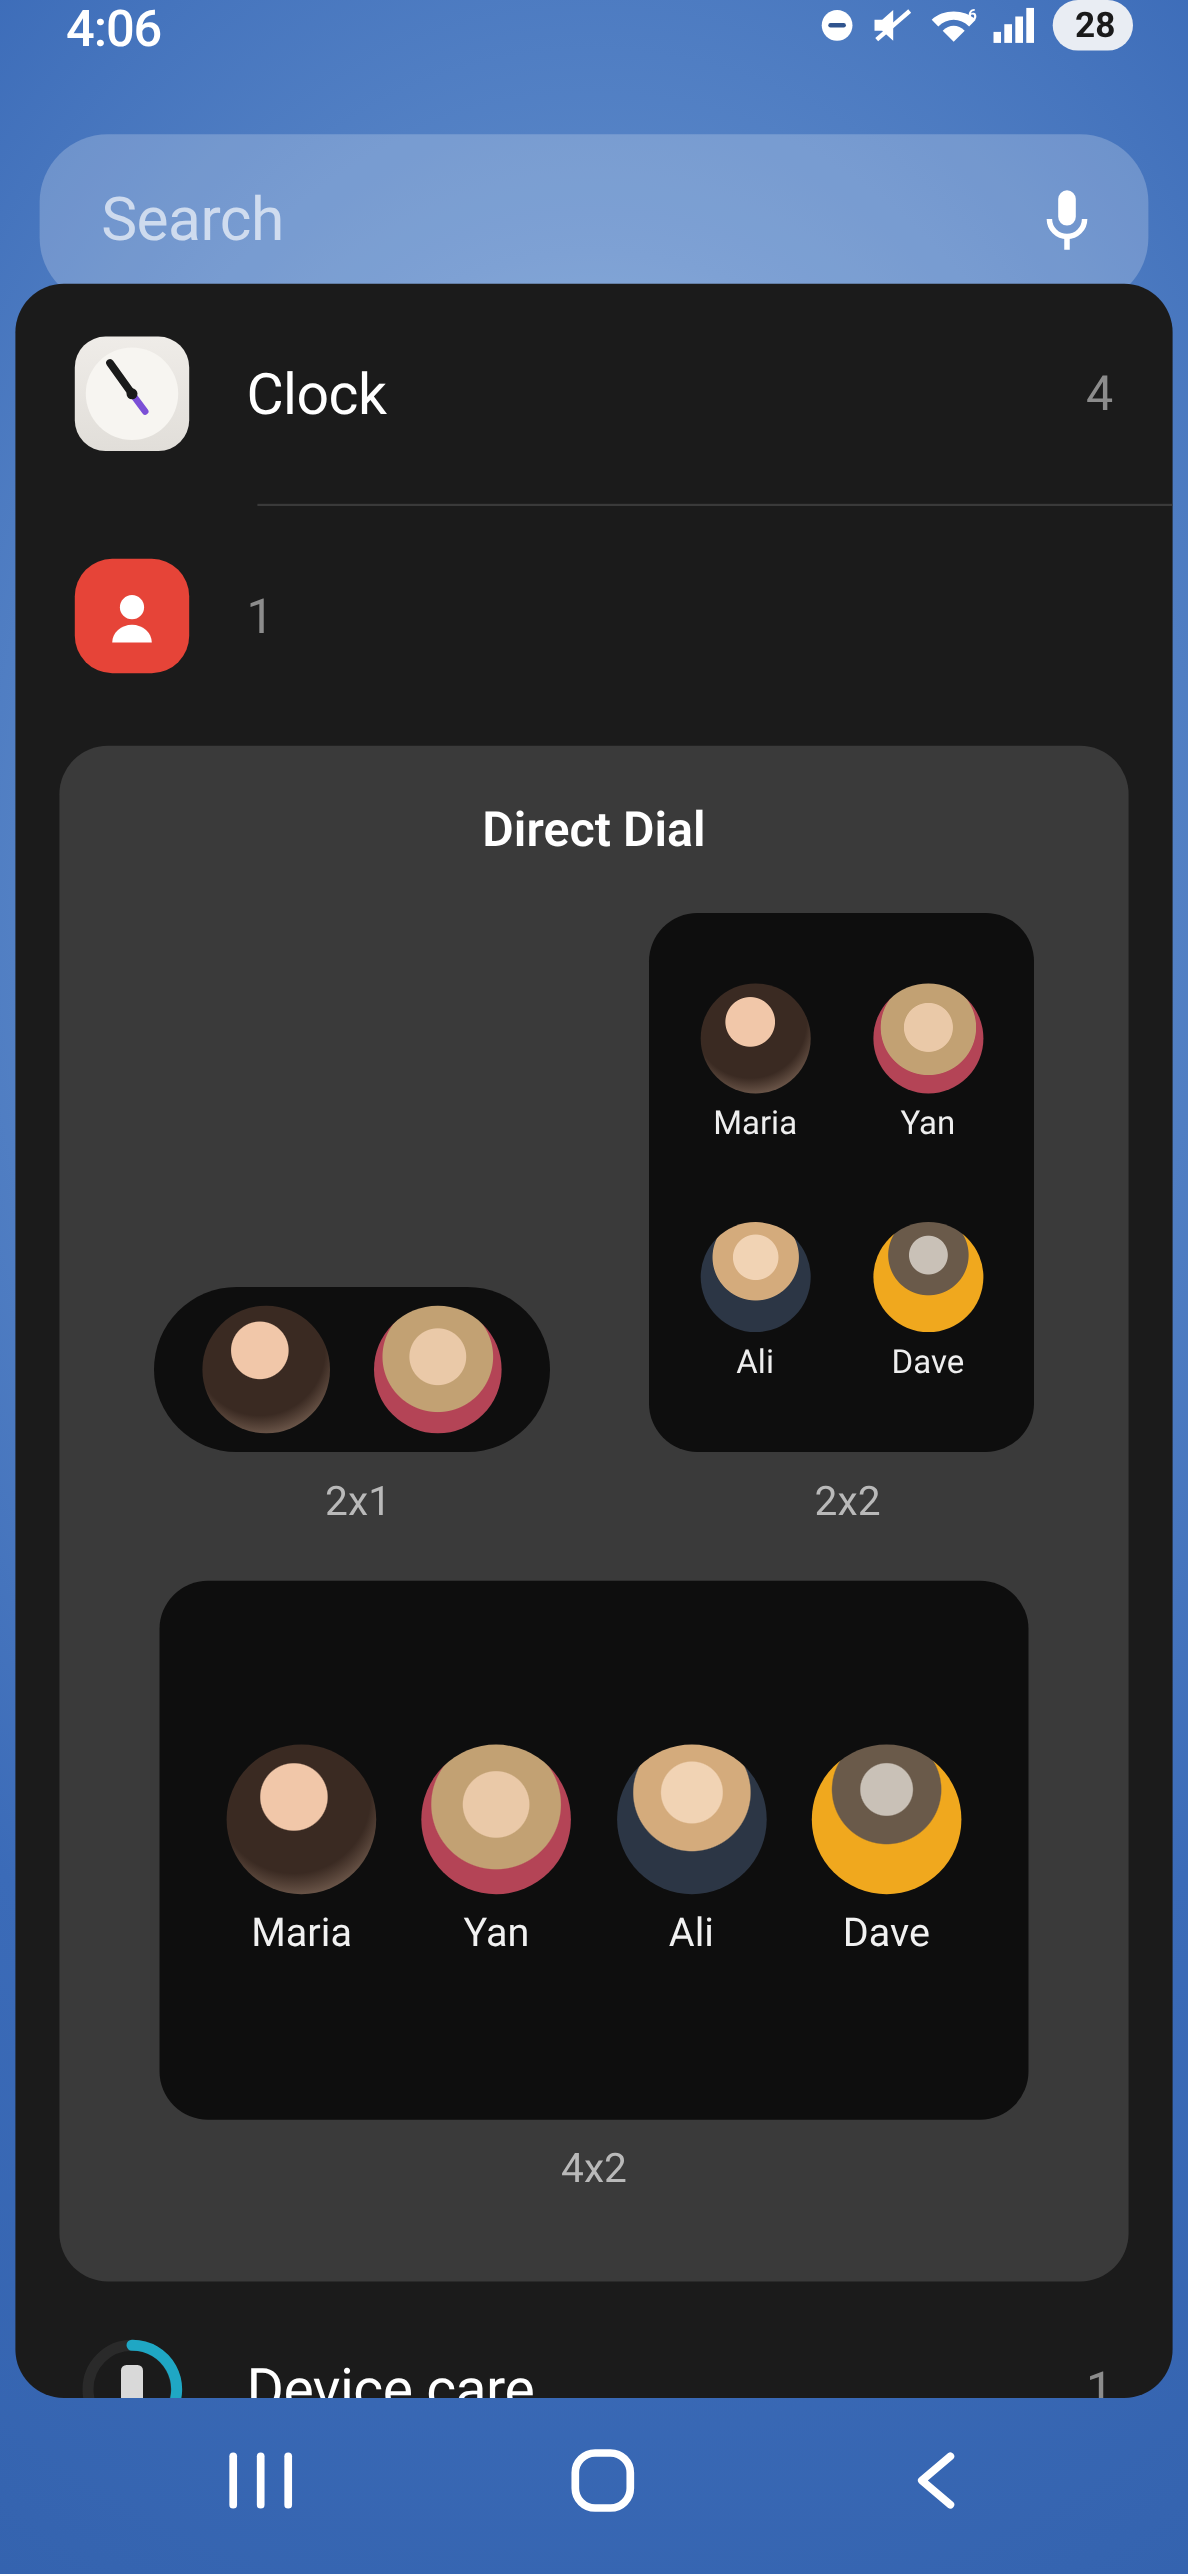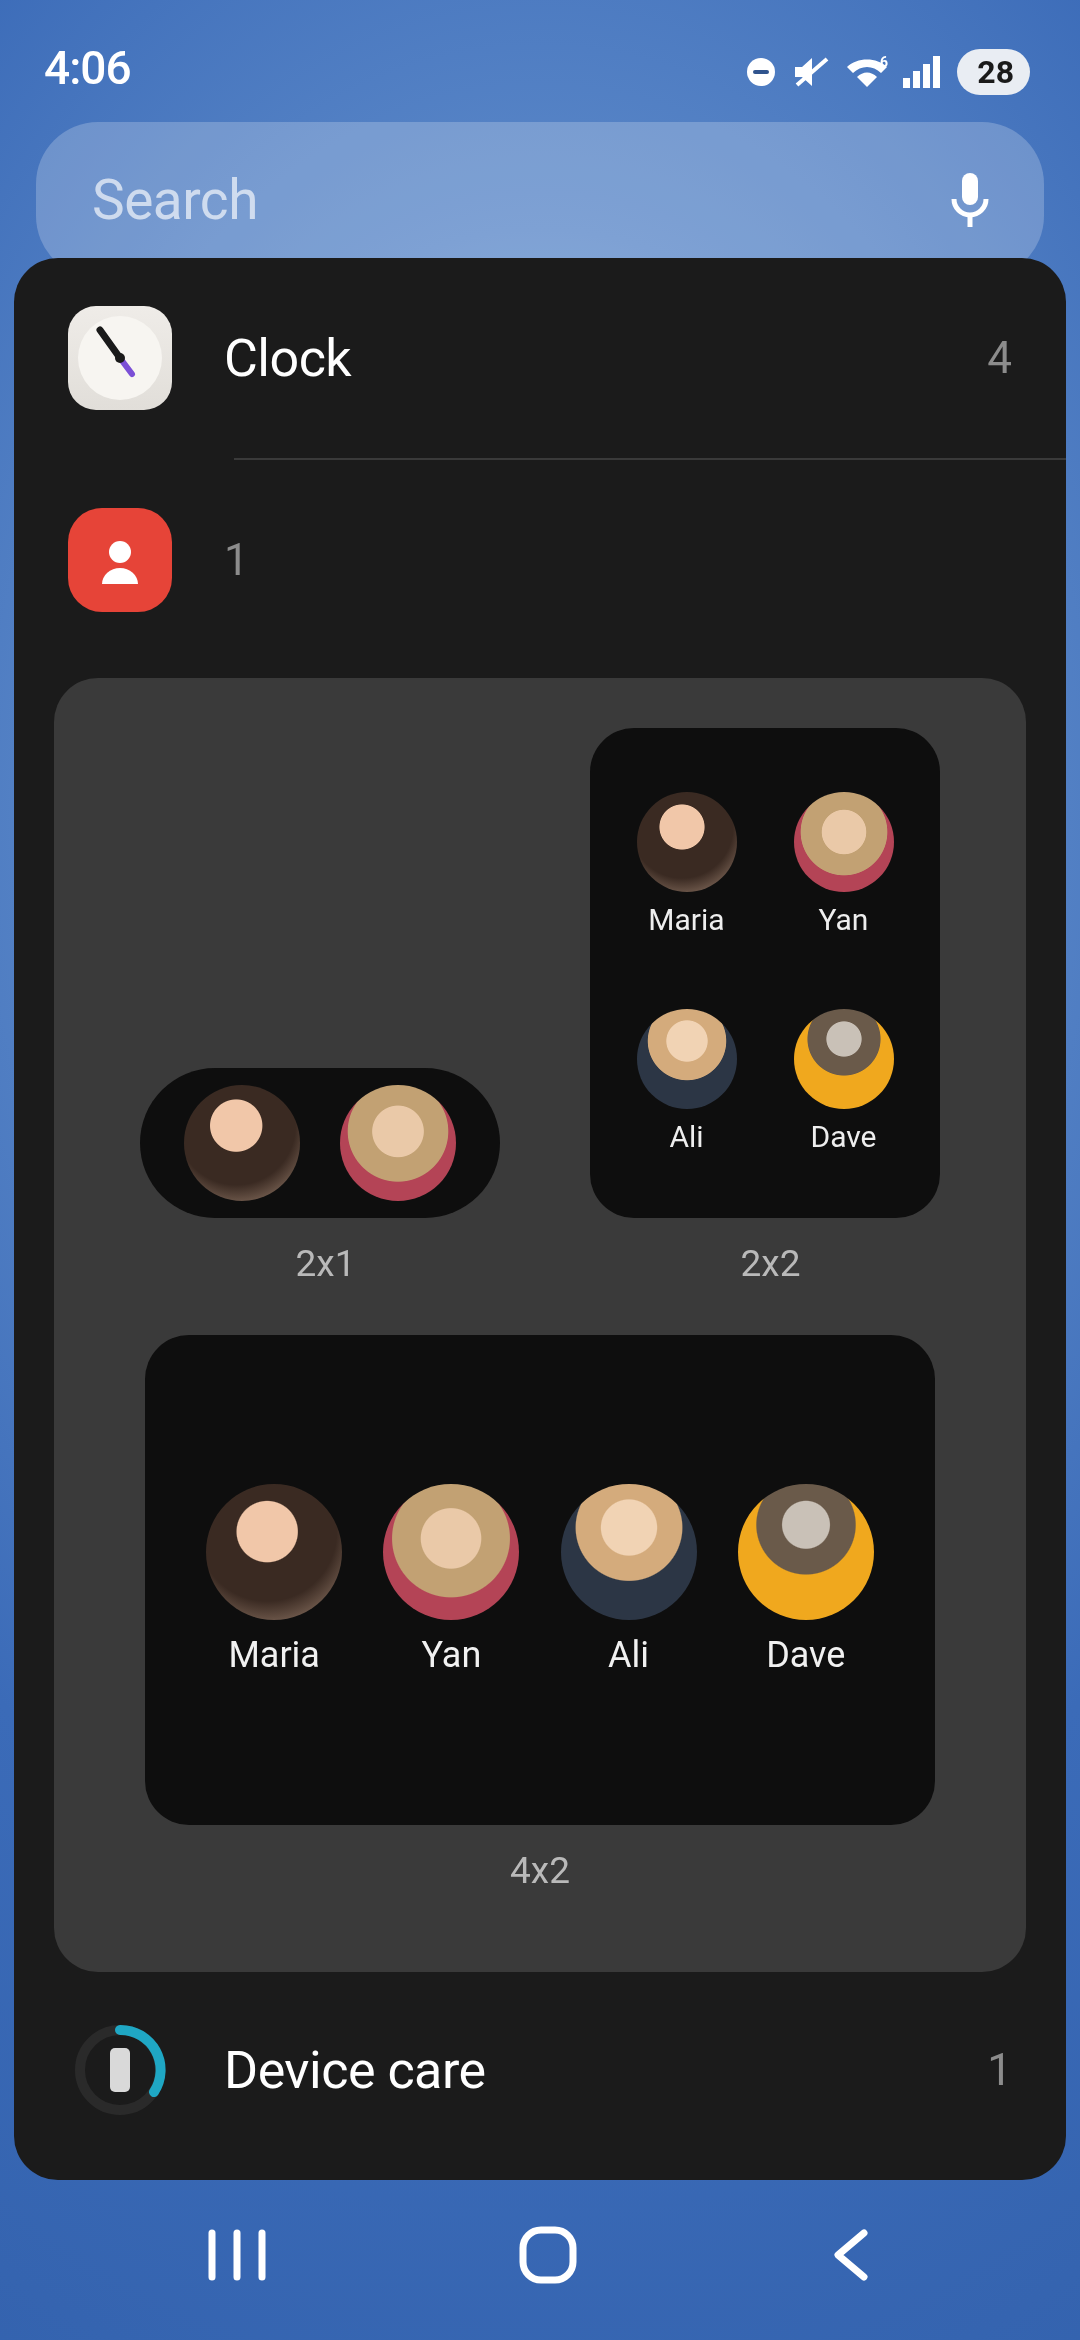--- a/index.html
+++ b/index.html
@@ -4,21 +4,21 @@
   <style>
     * { margin: 0; padding: 0; box-sizing: border-box; -webkit-font-smoothing: antialiased; }
     html, body { width: 1080px; height: 2340px; overflow: hidden; }
     body {
       font-family: -apple-system, 'Segoe UI', Roboto, sans-serif;
       background: radial-gradient(ellipse 140% 90% at 50% 35%, #9ab9e0 0%, #5a87c8 28%, #3b6bb8 55%, #2f5da8 100%);
       position: relative;
     }
 
     
-    .status { position: absolute; top: 0; left: 0; right: 0; height: 95px; display: flex; align-items: flex-end; justify-content: space-between; padding: 0 50px 0 44px; color: #fff; }
+    .status { position: absolute; top: 0; left: 0; right: 0; height: 95px; display: flex; align-items: flex-start; justify-content: space-between; padding: 0 50px 0 60px; color: #fff; }
     .status-time { font-size: 46px; font-weight: 500; letter-spacing: -1px; }
     .status-right { display: flex; align-items: center; gap: 14px; }
     .status-right svg, .status-right .pill { flex: none; }
     .pill { background: #e9edf3; color: #1a1a1a; font-size: 32px; font-weight: 700; border-radius: 24px; padding: 4px 16px 4px 20px; display: flex; align-items: center; }
 
     
     .search { position: absolute; top: 122px; left: 36px; right: 36px; height: 156px; border-radius: 62px; background: rgba(255,255,255,0.22); display: flex; align-items: center; padding: 0 50px 0 56px; }
     .search-placeholder { color: rgba(255,255,255,0.65); font-size: 55px; letter-spacing: -0.5px; flex: 1; }
 
     
@@ -131,20 +131,21 @@
     <div class="app-icon ic-contacts">
       <svg width="60" height="60" viewBox="0 0 60 60">
           <circle cx="30" cy="22" r="11" fill="#fff"></circle>
           <path d="M12 54 a18 16 0 0 1 36 0 Z" fill="#fff"></path>
         </svg>
     </div>
     <div class="app-count">1</div>
   </div>
 
   <div class="dd-card">
+    <div class="dd-title">Direct Dial</div>
 
     <div class="dd-row1">
 
       <div class="dd-col">
         <div class="w-2x1">
           <div class="av-lg p1"></div>
           <div class="av-lg p2"></div>
         </div>
         <div class="dd-size">2x1</div>
       </div>

